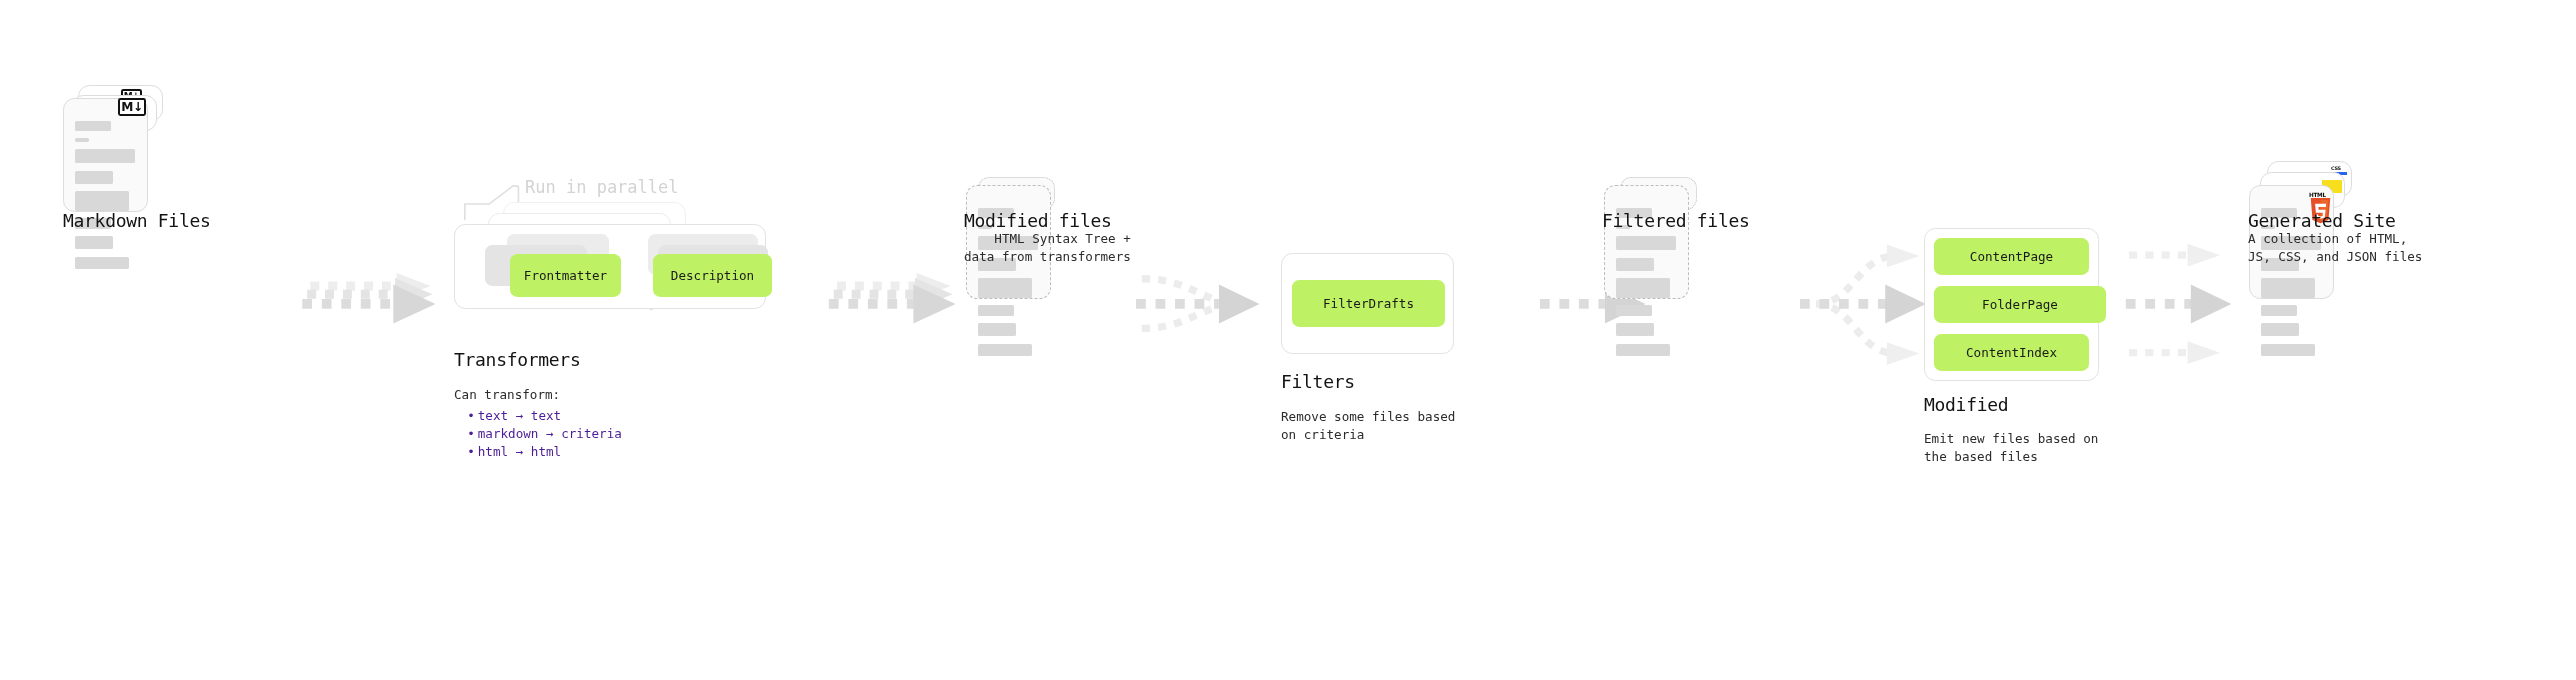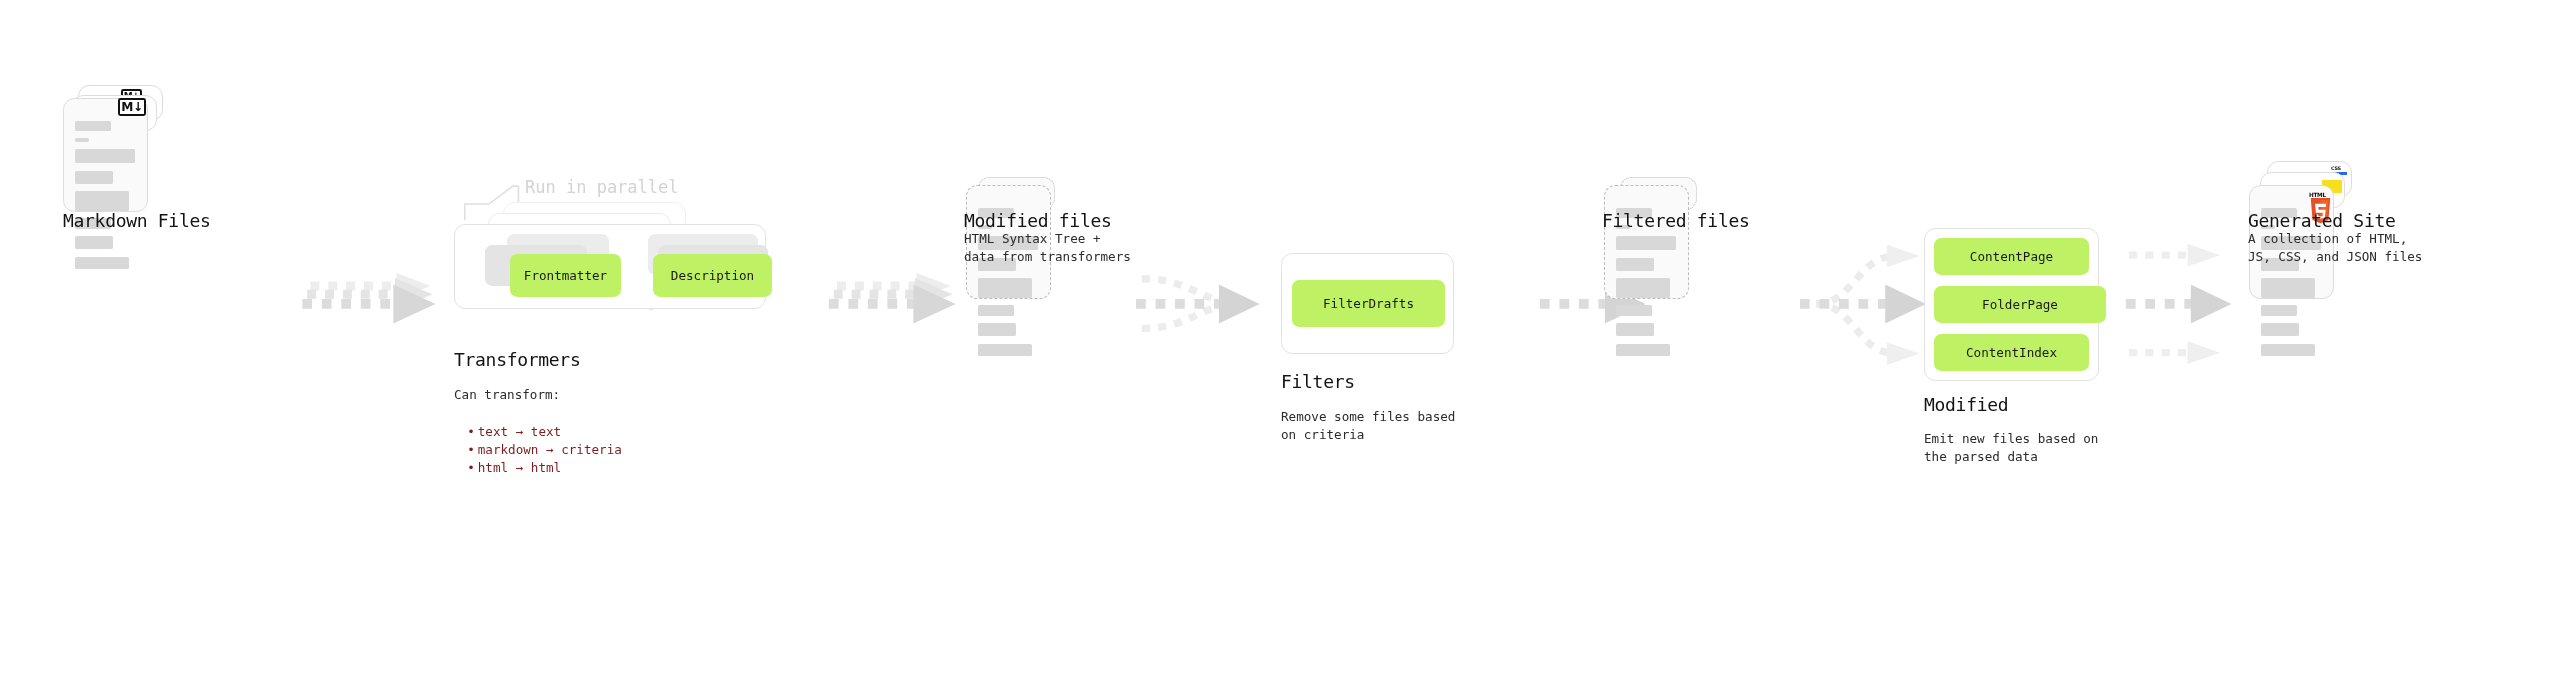--- a/index.html
+++ b/index.html
@@ -41,22 +41,21 @@
     position:absolute;
     font-size:12.6px;
     line-height:18px;
     color:#2b2b2b;
     white-space:pre-line;
   }
   .sublist{
     position:absolute;
     font-size:12.6px;
     line-height:18px;
-    color:#7f1d1d;
-    margin-top:16px;
+    color:#4c1d95;
   }
   .sublist ul{margin:1.6px 0 0 0;padding-left:12.2px;list-style:none;}
   .sublist li{position:relative;padding-left:1.6px;}
   .sublist li::before{content:"\2022";position:absolute;left:-9px;top:0;}
 
   
   .group{
     position:absolute;
     box-sizing:border-box;
     border:1.3px solid #e2e2e2;
@@ -243,21 +242,21 @@
         <div class="bar" style="width:14px;height:4.1px;margin-bottom:6.5px;"></div>
         <div class="bar" style="width:60px;height:14.6px;"></div>
         <div class="bar" style="width:38px;height:13px;"></div>
         <div class="bar" style="width:54px;height:20.3px;"></div>
         <div class="bar" style="width:36px;height:10.6px;"></div>
         <div class="bar" style="width:38px;height:13px;"></div>
         <div class="bar" style="width:54px;height:12.2px;"></div>
       </div>
     </div>
     <div class="title" style="left:964px;top:210px;">Modified files</div>
-    <div class="subtitle" style="left:964px;top:230px;">HTML Syntax Tree +
+    <div class="subtitle" style="left:964px;top:230px;text-align:right;">HTML Syntax Tree +
 data from transformers</div>
   </div>
 
   <div>
     <div class="group" style="left:1281px;top:253px;width:173px;height:101px;"></div>
     <div class="chip" style="left:1292px;top:280px;width:153px;height:47px;">FilterDrafts</div>
 
     <div class="title" style="left:1281px;top:371px;">Filters</div>
     <div class="subtitle" style="left:1281px;top:408px;">Remove some files based
 on criteria</div>
@@ -282,21 +281,21 @@
 
   <div>
     <div class="group" style="left:1924px;top:228px;width:175px;height:153px;"></div>
 
     <div class="chip" style="left:1934px;top:238px;width:155px;height:37px;">ContentPage</div>
     <div class="chip" style="left:1934px;top:286px;width:172px;height:37px;">FolderPage</div>
     <div class="chip" style="left:1934px;top:334px;width:155px;height:37px;">ContentIndex</div>
 
     <div class="title" style="left:1924px;top:394px;">Modified</div>
     <div class="subtitle" style="left:1924px;top:430px;">Emit new files based on
-the parsed data</div>
+the based files</div>
   </div>
 
   <div>
     <div class="card ghost" style="left:2267px;top:161px;width:85px;height:36px;"></div>
     <div class="csstxt" style="left:2331px;top:165px;">CSS</div>
     <div class="cssbadge" style="left:2329px;top:172px;"></div>
 
     <div class="card ghost" style="left:2260px;top:172px;width:85px;height:36px;"></div>
     <div class="jsbadge" style="left:2322px;top:180px;"></div>
 

